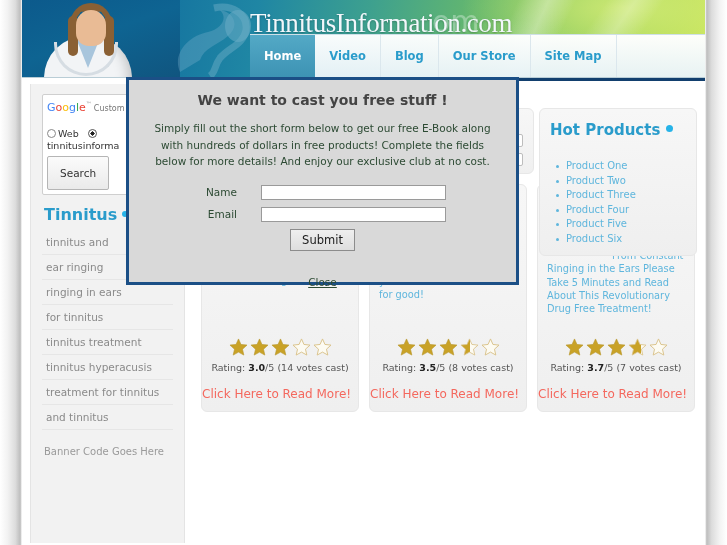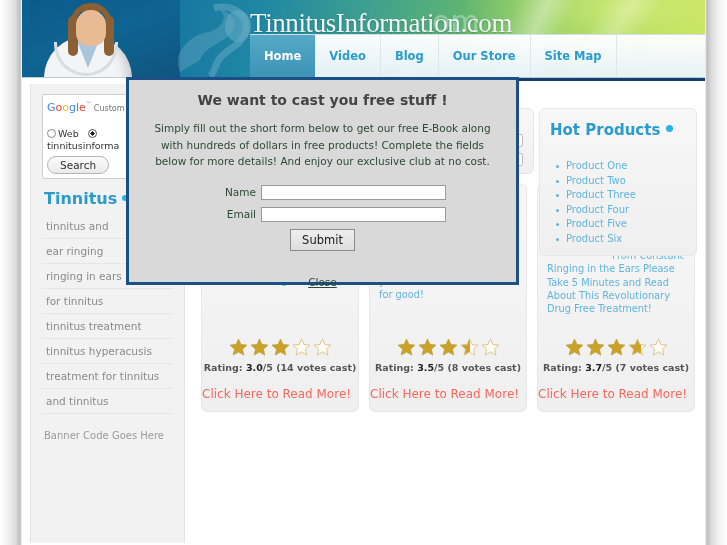--- a/index.html
+++ b/index.html
@@ -167,23 +167,23 @@
   .g-radios { font-size: 9.5px; color:#333; margin-top:13px; white-space:nowrap; }
   .radio {
     display:inline-block; width:9px; height:9px; border-radius:50%;
     border:1px solid #888; background:#fff; vertical-align:-1px; margin-right:2px;
   }
   .radio.on { background: radial-gradient(circle,#222 0 40%, #fff 42%); border-color:#555; }
   .g-site { font-size:9.5px; color:#333; margin-top:1px; white-space:nowrap; overflow:hidden; }
   .g-btn {
     margin-top:5px; display:inline-block;
     font-size:10.5px; color:#333;
-    padding: 2px 12px;
+    padding: 10px 12px;
     background: linear-gradient(to bottom,#fbfbfb,#eaeaea);
-    border:1px solid #b5b5b5; border-radius:9px;
+    border:1px solid #b5b5b5; border-radius:2px;
     cursor:pointer;
   }
   .side-title {
     font-size: 16px; font-weight: bold; color: #2a9ccb;
     margin: 8px 0 6px 2px;
   }
   .side-title .dot {
     display:inline-block; width:6px;height:6px;border-radius:50%;
     background:#26b3e8; margin-left:5px; vertical-align:3px;
   }
@@ -256,21 +256,20 @@
   .pc-title .dot {
     display:inline-block;width:6px;height:6px;border-radius:50%;
     background:#26b3e8;margin-left:4px;vertical-align:2px;
   }
   .pc-desc {
     font-size: 9.8px; color:#5fb6dd; line-height: 13.2px;
   }
   .pc-rating {
     position: absolute; left: 0; right: 0; bottom: 38px;
     text-align: center;
-    font-weight: bold;
   }
   .stars { font-size: 0; line-height: 0; }
   .star {
     display:inline-block; width:19px; height:18px; margin:0 1px;
     position: relative;
   }
   .star svg { display:block; }
   .rating-text {
     font-size: 9.5px; color:#555; margin-top: 6px;
   }
@@ -320,21 +319,21 @@
   }
   #modal p {
     text-align:center; font-size: 10.5px; color:#2c4a33;
     line-height: 16.5px; margin: 0 6px 15px 6px;
   }
   .m-row {
     display:flex; align-items:center; justify-content:center;
     margin-bottom: 7px;
   }
   .m-row label {
-    width: 62px; text-align:right; padding-right:5px;
+    width: 62px; text-align:right; padding-right:24px;
     font-size: 10.5px; color:#2c4a33;
   }
   .m-row input {
     width: 185px; height: 15px;
     border: 1px solid #9a9a9a;
     background:#fff;
     font-size: 10px; padding: 0 3px;
     font-family: "DejaVu Sans", "Liberation Sans", sans-serif;
   }
   #m-submit-wrap { text-align:center; margin-top: 6px; }

